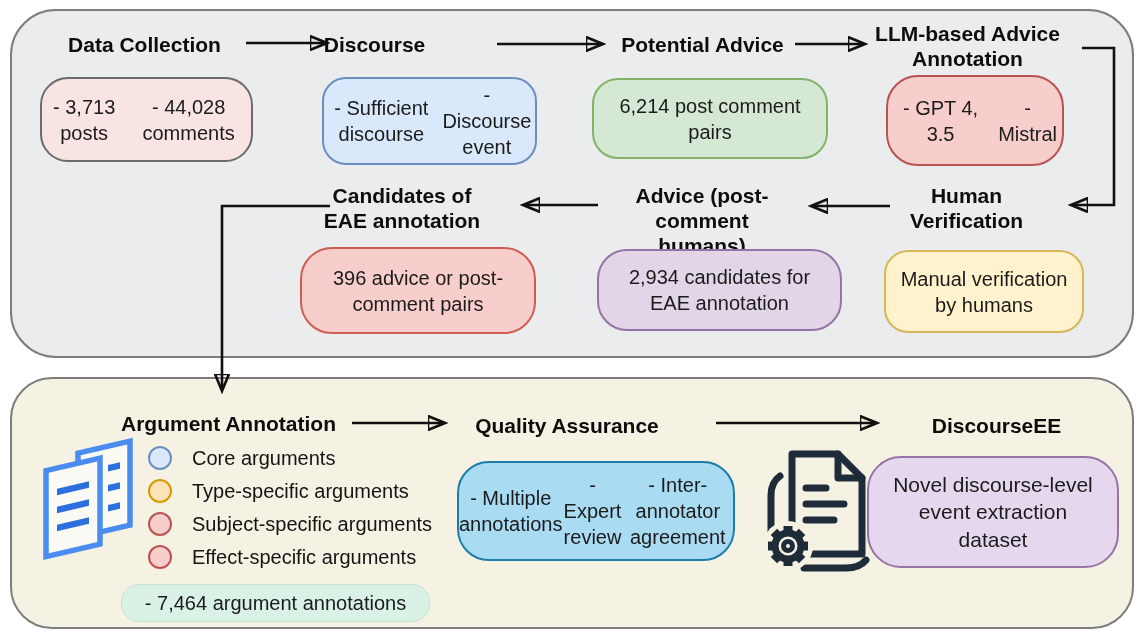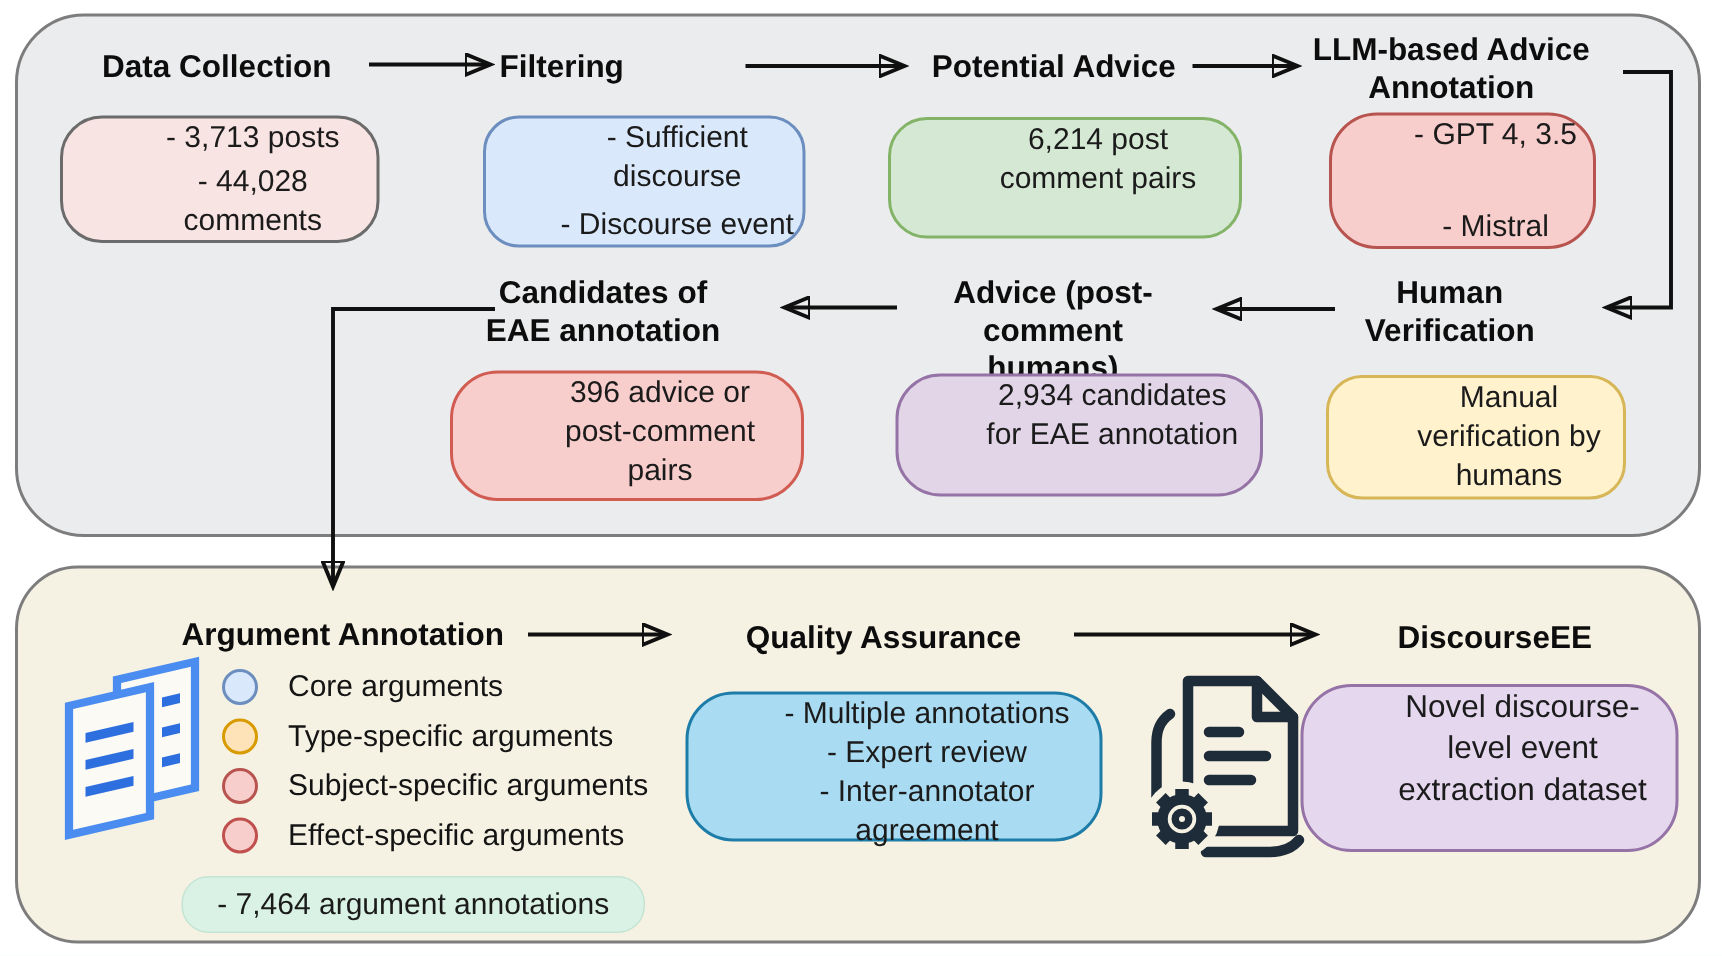--- a/index.html
+++ b/index.html
@@ -2,22 +2,22 @@
 <html><head>
 <meta charset="utf-8">
 <style>
   html,body{margin:0;padding:0;background:#ffffff;}
   #canvas{position:relative;width:1148px;height:637px;font-family:"Liberation Sans",sans-serif;background:#ffffff;overflow:hidden;}
   .panel{position:absolute;border:2px solid #7d7d7d;box-sizing:border-box;}
   #top-panel{left:10px;top:9px;width:1124px;height:349px;border-radius:46px;background:#ebeced;}
   #bottom-panel{left:10px;top:377px;width:1124px;height:252px;border-radius:42px;background:#f6f2e3;}
 
   .step-title{position:absolute;font-weight:700;font-size:21px;line-height:1.18;text-align:center;color:#0d0d0d;}
-  .pill-box{position:absolute;display:flex;flex-direction:column;align-items:center;justify-content:space-between;
-            text-align:center;font-size:20px;line-height:1.3;color:#1b1b1b;border:2px solid;box-sizing:border-box;padding-left:44px;}
+  .pill-box{position:absolute;display:flex;flex-direction:row;align-items:center;justify-content:flex-start;
+            text-align:center;font-size:20px;line-height:1.3;color:#1b1b1b;border:2px solid;box-sizing:border-box;}
 
   #b-posts  {left:40px; top:77px; width:213px;height:85px;background:#f8e4e2;border-color:#6b6b6b;border-radius:28px;}
   #b-filter {left:322px;top:77px; width:215px;height:88px;background:#dae8fc;border-color:#6c8ebf;border-radius:24px;}
   #b-green  {left:592px;top:78px; width:236px;height:81px;background:#d5e8d4;border-color:#82b366;border-radius:26px;}
   #b-gpt    {left:886px;top:75px; width:178px;height:91px;background:#f8cecc;border-color:#b85450;border-radius:32px;}
   #b-396    {left:300px;top:247px;width:236px;height:87px;background:#f8cecc;border-color:#d05c52;border-radius:32px;}
   #b-2934   {left:597px;top:249px;width:245px;height:82px;background:#e1d5e7;border-color:#9673a6;border-radius:30px;}
   #b-manual {left:884px;top:250px;width:200px;height:83px;background:#fff2cc;border-color:#d6b656;border-radius:24px;}
   #b-qa     {left:457px;top:461px;width:278px;height:100px;background:#a9dcf2;border-color:#1d7ca8;border-radius:32px;}
   #b-dee    {left:867px;top:456px;width:252px;height:112px;background:#e4d7ee;border-color:#9673a6;border-radius:34px;font-size:21px;}
@@ -27,21 +27,21 @@
   #b-manual .inner-wrap{padding:0 10px;}
 
   #t-collection{left:62px; top:33px; width:165px;}
   #t-filtering {left:312px;top:33px; width:125px;}
   #t-potential {left:610px;top:33px; width:185px;}
   #t-llm       {left:870px;top:22px; width:195px;}
   #t-candidates{left:313px;top:184px;width:178px;}
   #t-advice    {left:612px;top:184px;width:180px;}
   #t-human     {left:900px;top:184px;width:133px;}
   #t-argument  {left:116px;top:412px;width:225px;}
-  #t-qa        {left:494px;top:414px;width:190px;text-align:center;}
+  #t-qa        {left:472px;top:414px;width:190px;text-align:center;}
   #t-dee       {left:904px;top:414px;width:185px;}
 
   #legend{position:absolute;left:148px;top:446px;}
   .legend-row{display:flex;align-items:center;height:24px;margin-bottom:9px;}
   .legend-dot{width:20px;height:20px;border-radius:50%;border:2.5px solid;margin-right:20px;flex:0 0 auto;}
   .dot-core   {background:#dae8fc;border-color:#6c8ebf;}
   .dot-type   {background:#ffe3b8;border-color:#d79b00;}
   .dot-subject{background:#f8cecc;border-color:#b85450;}
   .dot-effect {background:#f8cecc;border-color:#c0504d;}
   .legend-label{font-size:20px;color:#141414;white-space:nowrap;}
@@ -59,21 +59,21 @@
 </style>
 </head>
 <body>
 
 <div id="canvas">
 
   <section class="panel" id="top-panel"></section>
   <section class="panel" id="bottom-panel"></section>
 
   <div class="step-title" id="t-collection">Data Collection</div>
-  <div class="step-title" id="t-filtering">Filtering</div>
+  <div class="step-title" id="t-filtering">Discourse</div>
   <div class="step-title" id="t-potential">Potential Advice</div>
   <div class="step-title" id="t-llm">LLM-based Advice Annotation</div>
 
   <div class="pill-box" id="b-posts">
     <div>- 3,713 posts</div>
     <div>- 44,028 comments</div>
   </div>
   <div class="pill-box" id="b-filter">
     <div>- Sufficient discourse</div>
     <div>- Discourse event</div>

